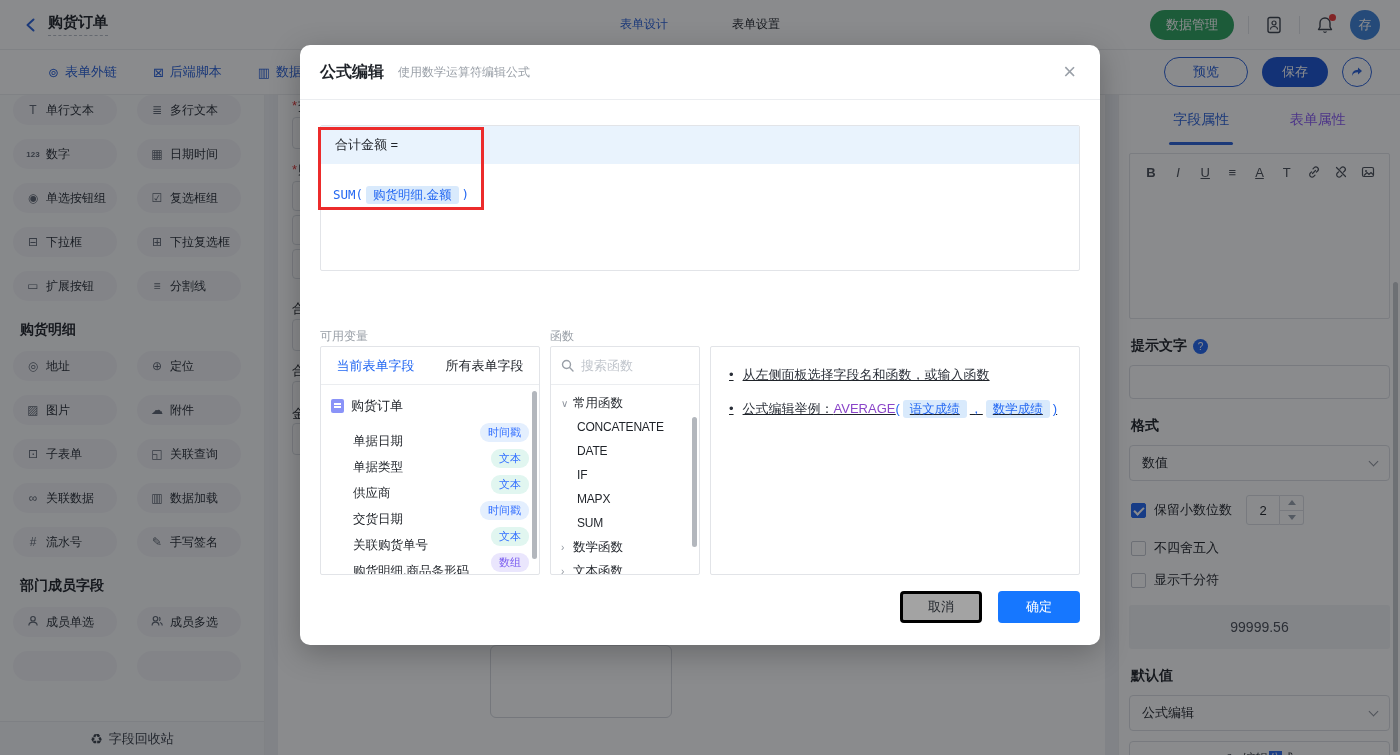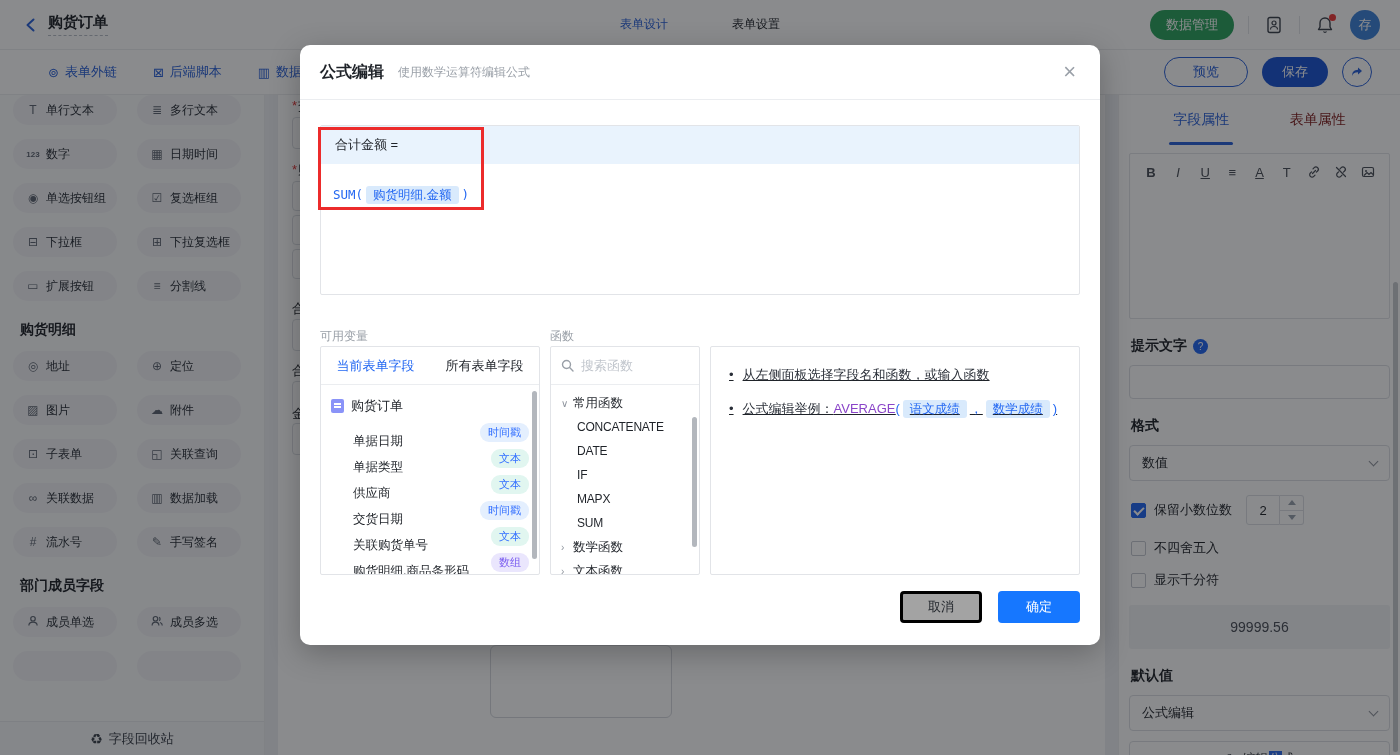--- a/index.html
+++ b/index.html
@@ -45,21 +45,21 @@
   .canvas { position:absolute; left:265px; top:95px; right:282px; bottom:0; background:#eef0f4; overflow:hidden; }
   .sheet { position:absolute; left:13px; top:0; width:827px; height:660px; background:#fff; }
   .cfield { position:absolute; left:14px; font-size:13px; color:#1f2329; }
   .cfield .req { color:#e0383a; margin-right:1px; }
   .cinput { position:absolute; left:14px; width:210px; background:#fff; border:1px solid #dcdfe4; border-radius:4px; }
   .cbox-empty { position:absolute; left:212px; top:550px; width:182px; height:73px; border:1px solid #d6d9de; border-radius:6px; background:#fff; }
 
   
   .rpanel { position:absolute; right:0; top:95px; width:282px; bottom:0; background:#fff; border-left:1px solid #ebedf0; }
   .rtabs { height:50px; display:flex; align-items:center; justify-content:space-around; padding:0 24px; }
-  .rtab { font-size:14px; color:#7f1d1d; position:relative; height:100%; display:flex; align-items:center; cursor:pointer; }
+  .rtab { font-size:14px; color:#8b5cf6; position:relative; height:100%; display:flex; align-items:center; cursor:pointer; }
   .rtab.active { color:#2b62d9; }
   .rtab.active::after { content:""; position:absolute; left:-4px; right:-4px; bottom:0; height:3px; background:#2b62d9; border-radius:2px; }
   .rbody { padding:8px 10px 0 10px; }
   .editor { border:1px solid #e2e4e8; border-radius:2px; }
   .editor-tools { height:36px; display:flex; align-items:center; justify-content:space-between; padding:0 12px; border-bottom:0; }
   .etool { font-size:13px; color:#4a4f58; width:18px; text-align:center; cursor:pointer; }
   .etool.u { text-decoration:underline; }
   .etool.ua { text-decoration:underline; }
   .etool svg { display:block; margin:0 auto; }
   .editor-area { height:128px; cursor:text; }
@@ -85,21 +85,21 @@
   .hl-char { background:#2f6ef0; color:#fff; }
   .rscroll { position:absolute; right:2px; top:187px; width:5px; height:470px; background:#c8cbd0; border-radius:3px; cursor:pointer; }
 
   
   .overlay { position:absolute; inset:0; background:rgba(10,12,16,0.48); z-index:20; }
   .modal { position:absolute; left:300px; top:45px; width:800px; height:600px; background:#fff; border-radius:10px; box-shadow:0 8px 30px rgba(0,0,0,0.25); z-index:30; }
   .m-header { height:55px; border-bottom:1px solid #ebedf0; display:flex; align-items:center; padding:0 20px; }
   .m-title { font-size:16px; font-weight:bold; color:#1f2329; }
   .m-sub { font-size:12px; color:#9aa0a8; margin-left:14px; }
   .m-close { margin-left:auto; font-size:22px; color:#9aa0a8; cursor:pointer; line-height:1; padding:2px 4px; }
-  .fbox { position:absolute; left:20px; top:80px; width:760px; height:170px; border:1px solid #e2e4e8; border-radius:2px; overflow:hidden; }
+  .fbox { position:absolute; left:20px; top:80px; width:760px; height:146px; border:1px solid #e2e4e8; border-radius:2px; overflow:hidden; }
   .fbox-head { height:38px; background:#e9f3fd; display:flex; align-items:center; padding:0 14px; font-size:13px; color:#1f2329; }
   .fbox-body { padding:23px 12px; font-size:13px; }
   .code { font-family:"DejaVu Sans Mono",monospace; color:#2468f2; font-size:12.5px; }
   .chip { background:#d9eafc; color:#2468f2; border-radius:3px; padding:2px 7px; margin:0 3px; font-size:12.5px; cursor:pointer; }
   .redbox { position:absolute; left:18px; top:82px; width:166px; height:83px; border:3px solid #ec2b2b; pointer-events:none; z-index:5; }
   .m-cap { position:absolute; top:283px; font-size:12px; color:#9aa0a8; }
   .m-panel { position:absolute; top:301px; height:229px; border:1px solid #e2e4e8; border-radius:2px; background:#fff; overflow:hidden; }
   .vp { left:20px; width:220px; }
   .fp { left:250px; width:150px; }
   .ip { left:410px; width:370px;text-decoration:underline; }

